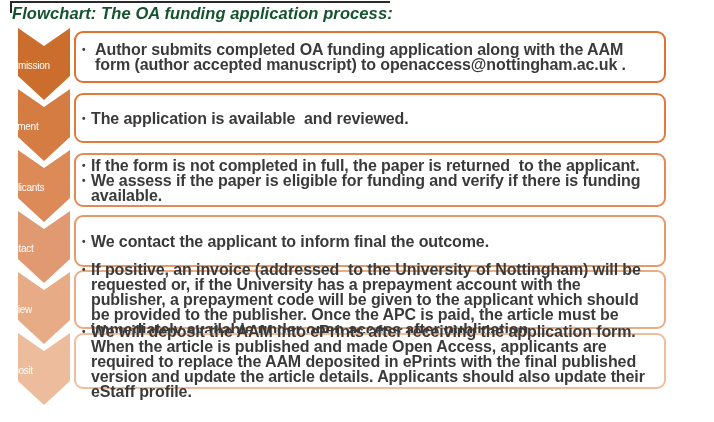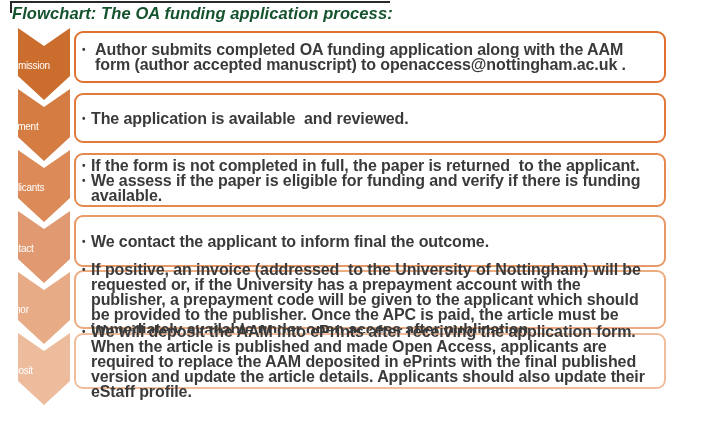--- a/index.html
+++ b/index.html
@@ -110,21 +110,21 @@
     <div class="bullet-row">
       <span class="bullet">•</span>
       <span class="bullet-text">We contact the applicant to inform final the outcome.</span>
     </div>
   </div>
 
   <div class="row4">
     <svg class="chev" viewBox="0 0 52 72">
       <polygon points="0,0 26,18 52,0 52,48 26,72 0,48" fill="#e7ab86"></polygon>
     </svg>
-    <div class="chev-label">Author</div>
+    <div class="chev-label">Review</div>
   </div>
   <div class="box row4" style="border-color: rgb(236, 172, 130);">
     <div class="bullet-row">
       <span class="bullet">•</span>
       <span class="bullet-text">If positive, an invoice (addressed  to the University of Nottingham) will be requested or, if the University has a prepayment account with the publisher, a prepayment code will be given to the applicant which should be provided to the publisher. Once the APC is paid, the article must be immediately available under open access after publication.</span>
     </div>
   </div>
 
   <div class="row5">
     <svg class="chev" viewBox="0 0 52 72">

